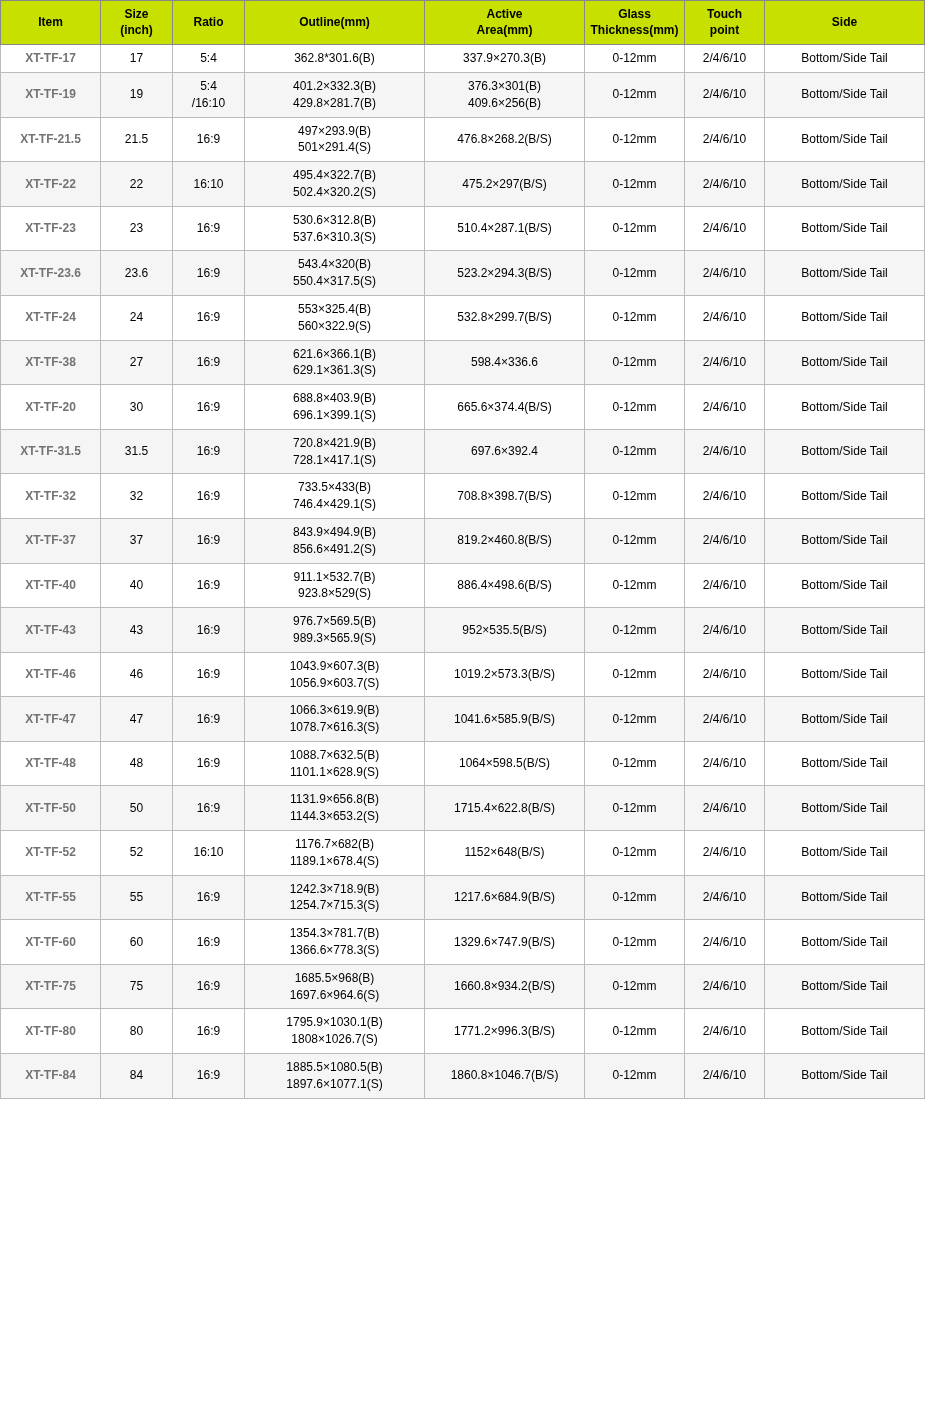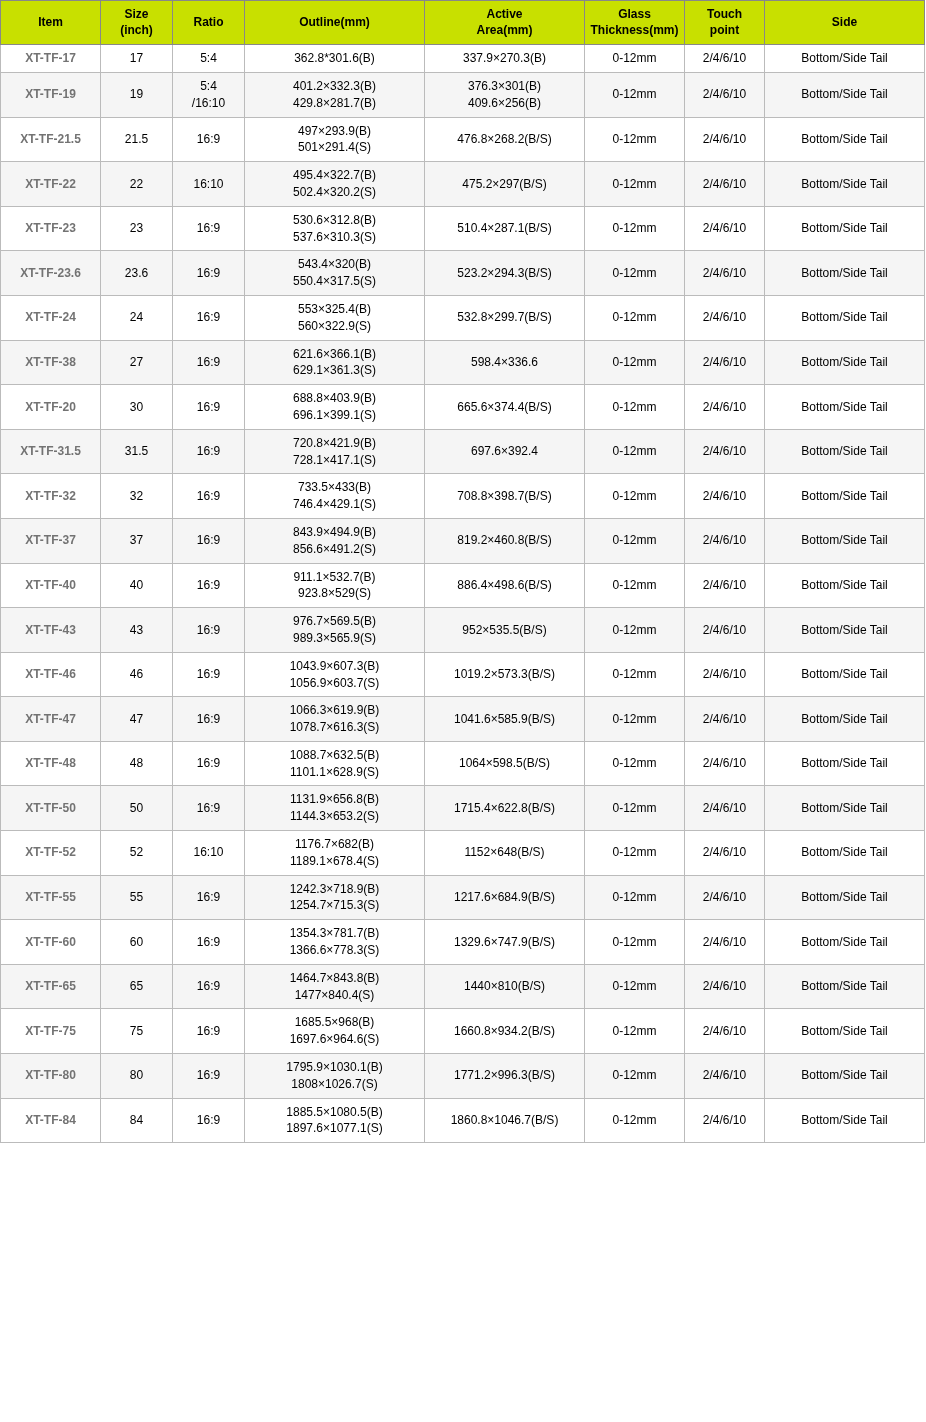--- a/index.html
+++ b/index.html
@@ -286,30 +286,20 @@
           <td>XT-TF-60</td>
           <td>60</td>
           <td>16:9</td>
           <td>1354.3×781.7(B)<br>1366.6×778.3(S)</td>
           <td>1329.6×747.9(B/S)</td>
           <td>0-12mm</td>
           <td>2/4/6/10</td>
           <td>Bottom/Side Tail</td>
         </tr>
         <tr>
-          <td>XT-TF-65</td>
-          <td>65</td>
-          <td>16:9</td>
-          <td>1464.7×843.8(B)<br>1477×840.4(S)</td>
-          <td>1440×810(B/S)</td>
-          <td>0-12mm</td>
-          <td>2/4/6/10</td>
-          <td>Bottom/Side Tail</td>
-        </tr>
-        <tr>
           <td>XT-TF-75</td>
           <td>75</td>
           <td>16:9</td>
           <td>1685.5×968(B)<br>1697.6×964.6(S)</td>
           <td>1660.8×934.2(B/S)</td>
           <td>0-12mm</td>
           <td>2/4/6/10</td>
           <td>Bottom/Side Tail</td>
         </tr>
         <tr>

